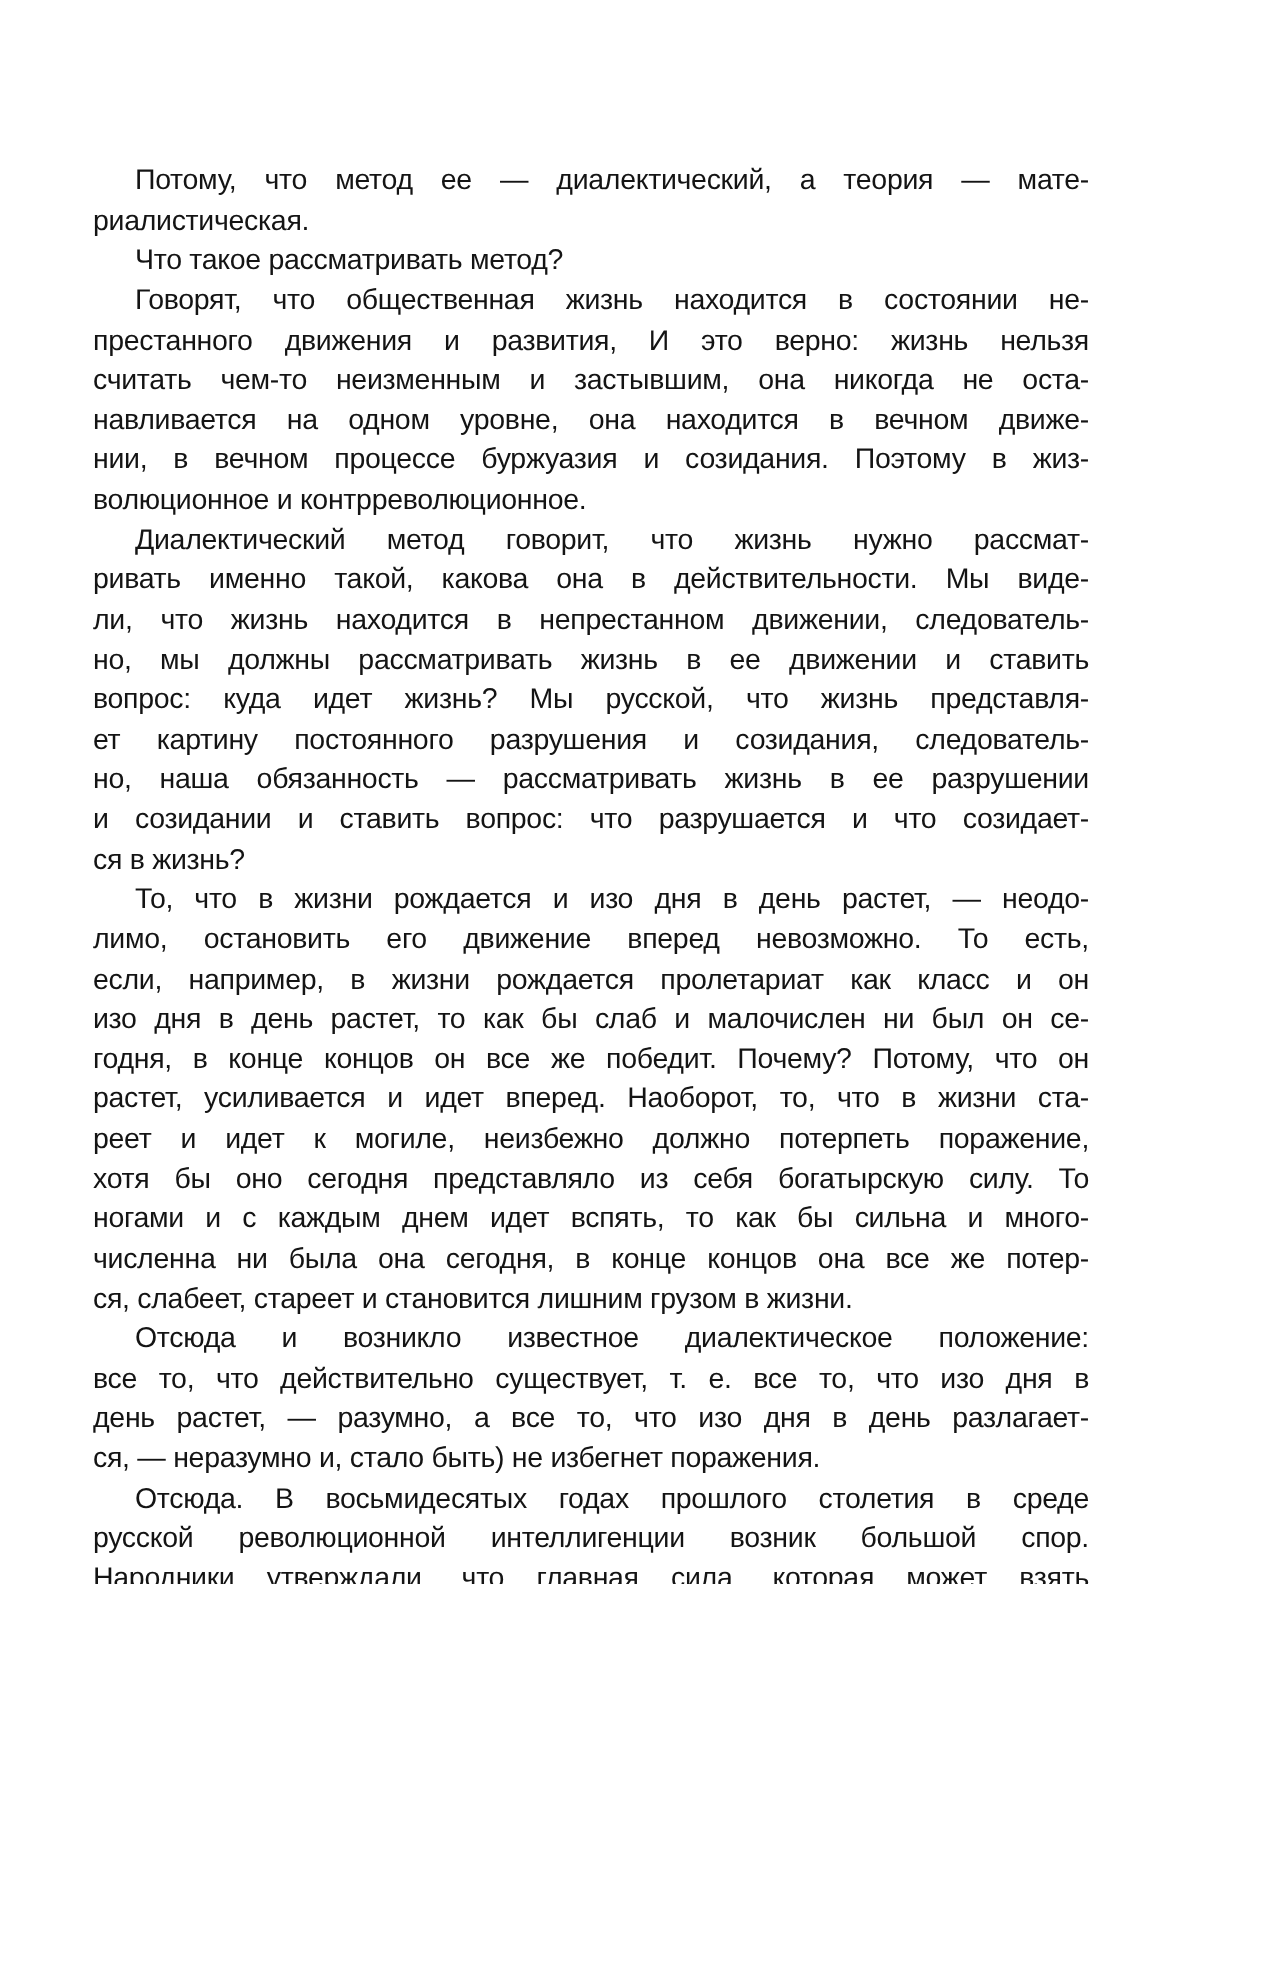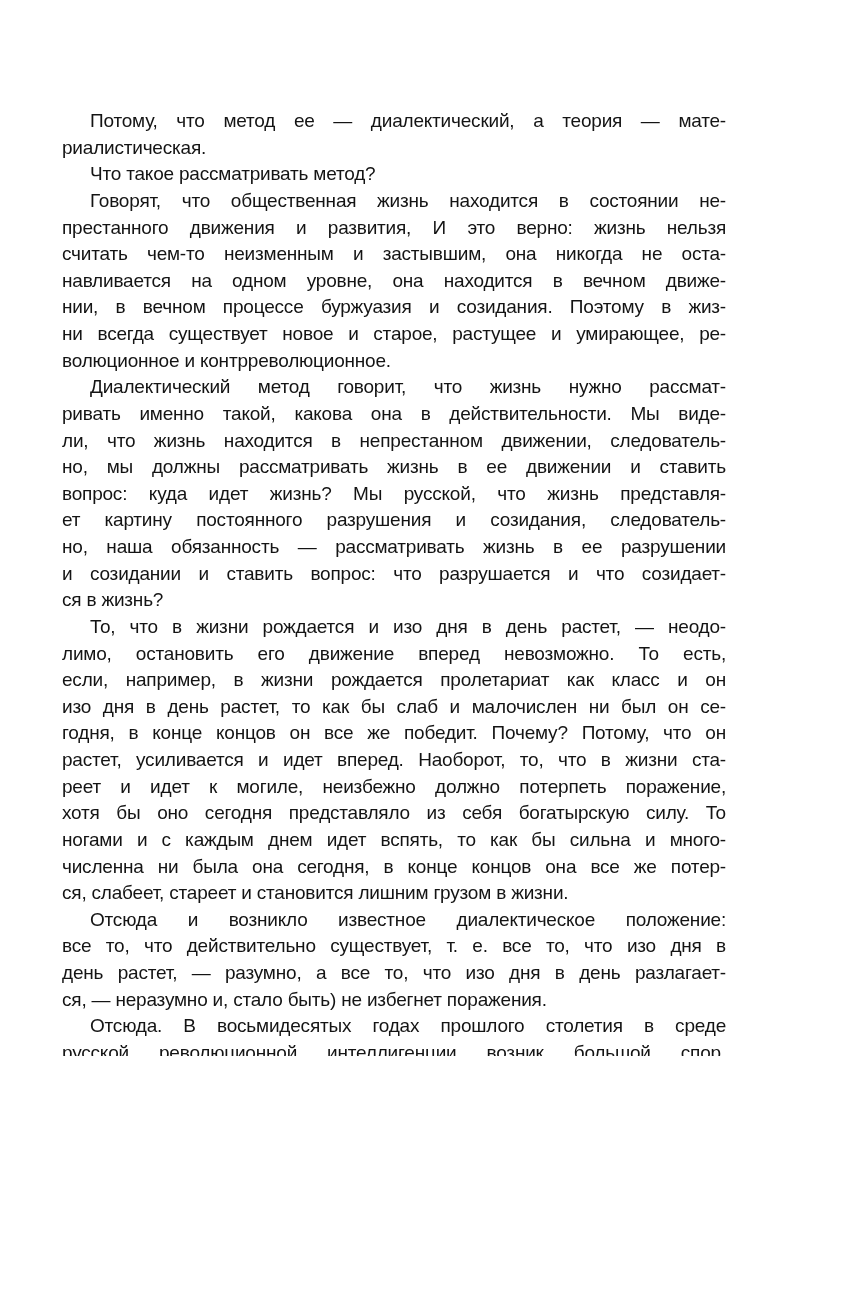--- a/index.html
+++ b/index.html
@@ -53,21 +53,20 @@
 <div class="page">
   <div class="text-block">
       <div class="line just ind">Потому, что метод ее — диалектический, а теория — мате-</div>
       <div class="line">риалистическая.</div>
       <div class="line ind">Что такое рассматривать метод?</div>
       <div class="line just ind">Говорят, что общественная жизнь находится в состоянии не-</div>
       <div class="line just">престанного движения и развития, И это верно: жизнь нельзя</div>
       <div class="line just">считать чем-то неизменным и застывшим, она никогда не оста-</div>
       <div class="line just">навливается на одном уровне, она находится в вечном движе-</div>
       <div class="line just">нии, в вечном процессе буржуазия и созидания. Поэтому в жиз-</div>
-      <div class="line just">ни всегда существует новое и старое, растущее и умирающее, ре-</div>
       <div class="line">волюционное и контрреволюционное.</div>
       <div class="line just ind">Диалектический метод говорит, что жизнь нужно рассмат-</div>
       <div class="line just">ривать именно такой, какова она в действительности. Мы виде-</div>
       <div class="line just">ли, что жизнь находится в непрестанном движении, следователь-</div>
       <div class="line just">но, мы должны рассматривать жизнь в ее движении и ставить</div>
       <div class="line just">вопрос: куда идет жизнь? Мы русской, что жизнь представля-</div>
       <div class="line just">ет картину постоянного разрушения и созидания, следователь-</div>
       <div class="line just">но, наша обязанность — рассматривать жизнь в ее разрушении</div>
       <div class="line just">и созидании и ставить вопрос: что разрушается и что созидает-</div>
       <div class="line">ся в жизнь?</div>

